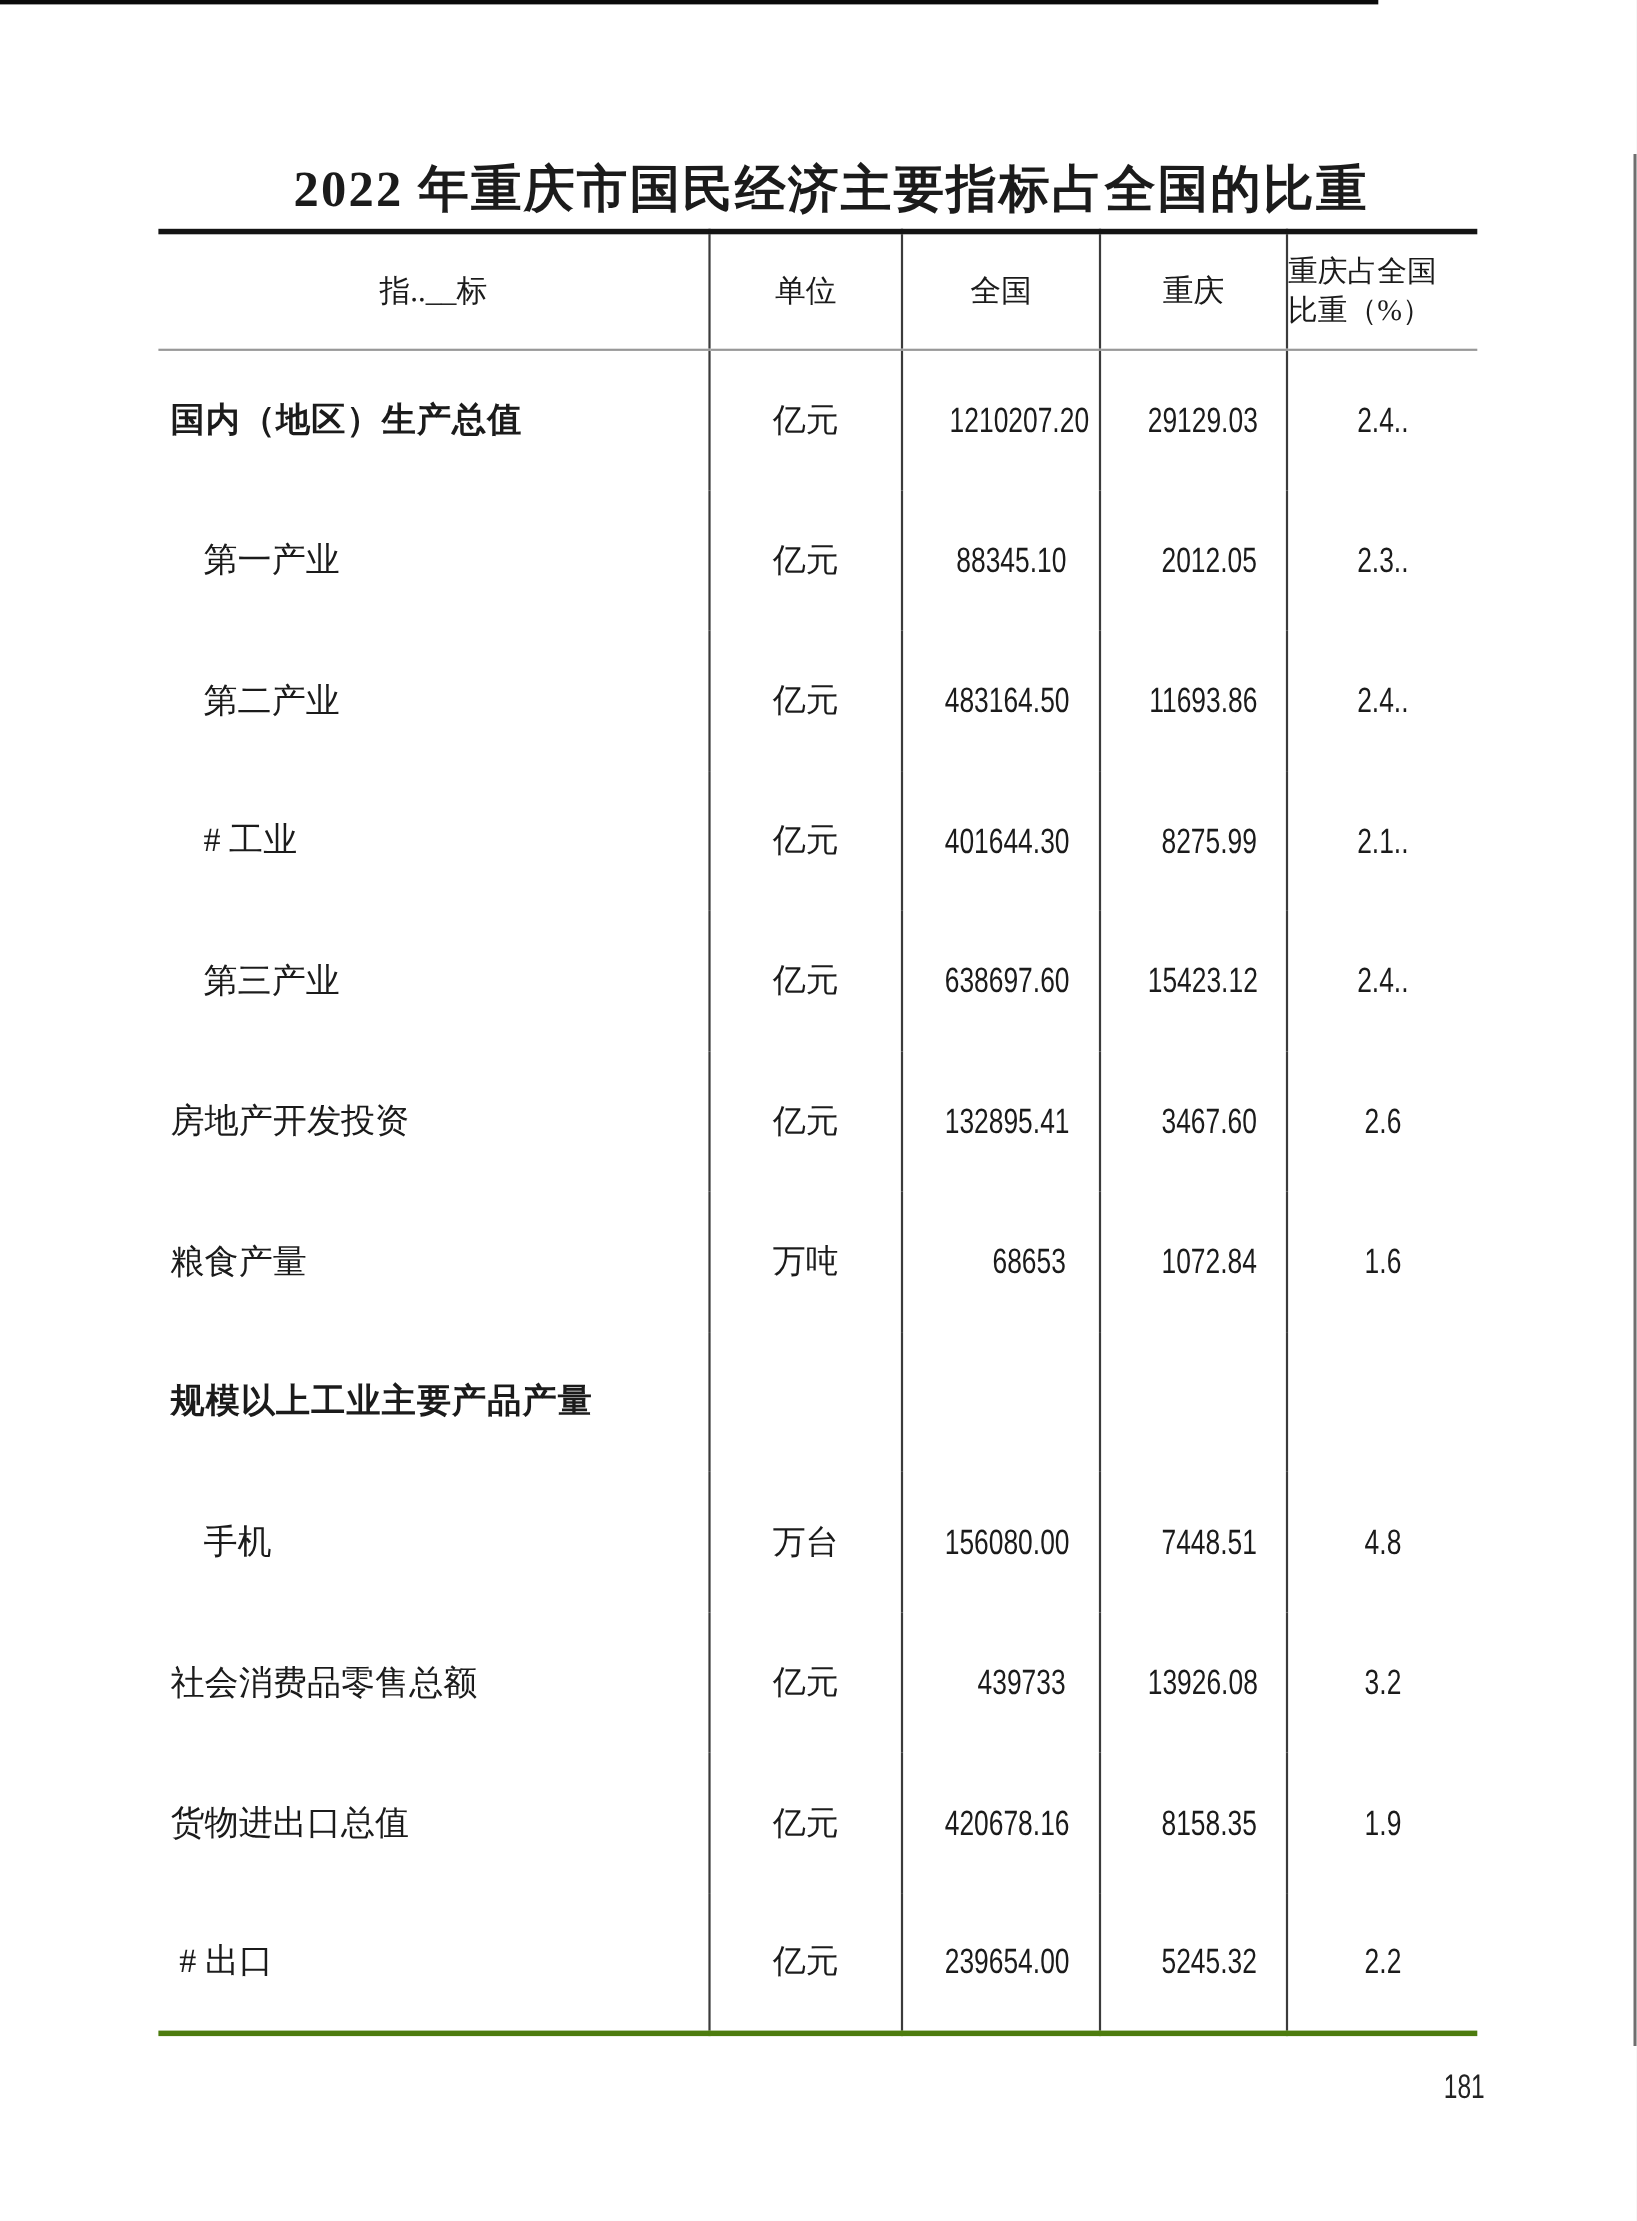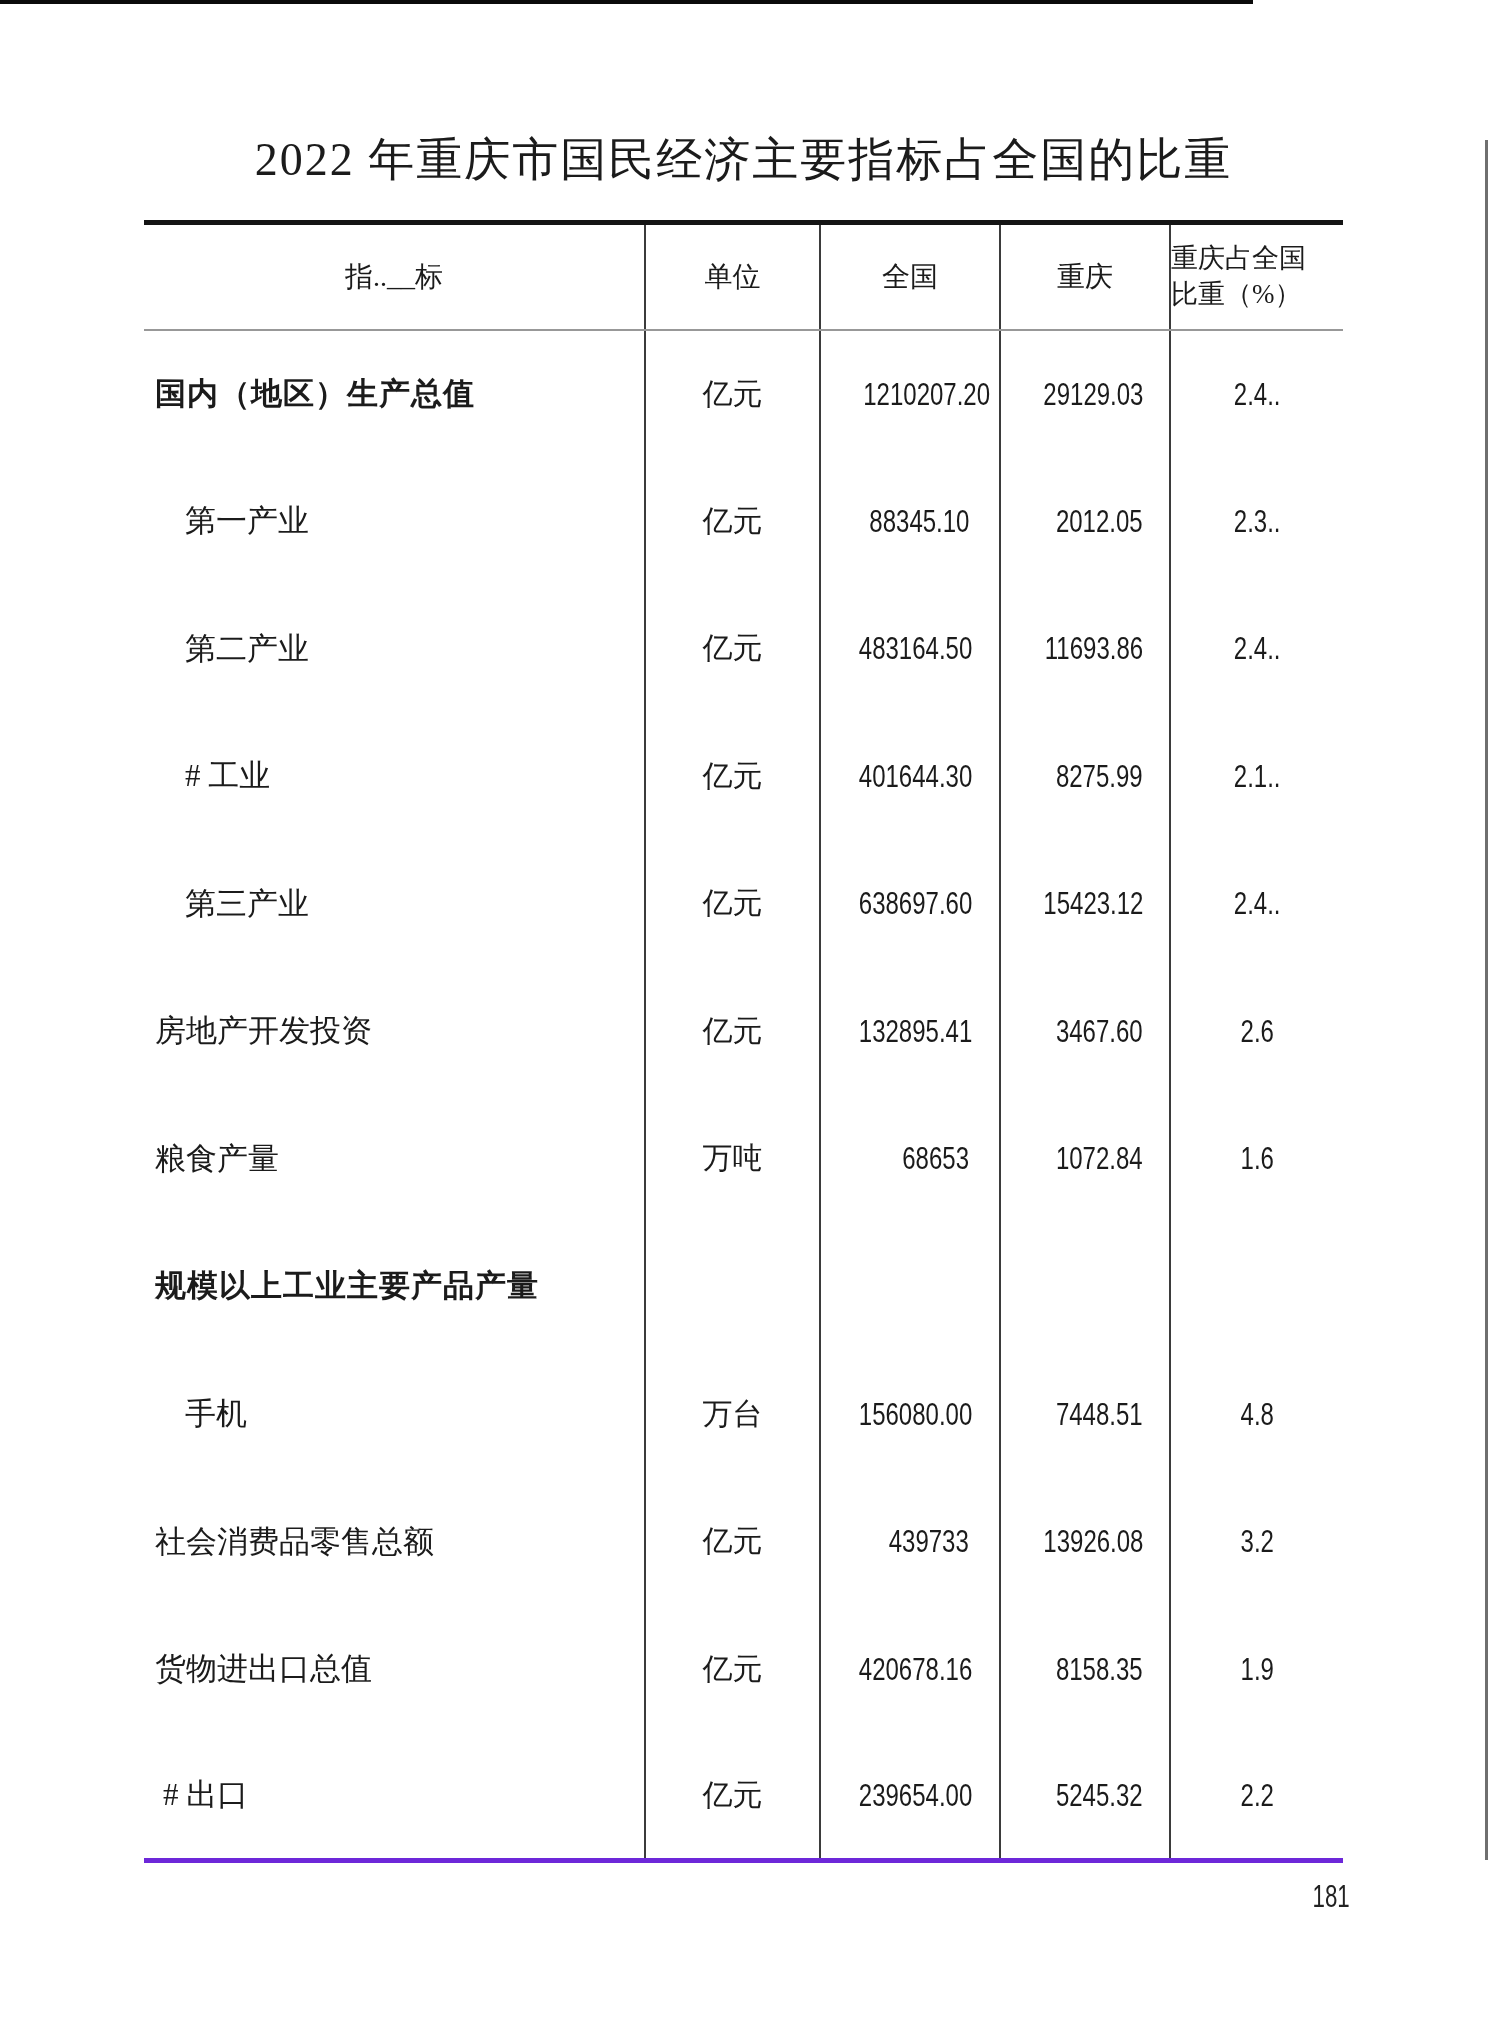--- a/index.html
+++ b/index.html
@@ -7,28 +7,28 @@
     position:relative;
     width:1488px;height:2019px;
     background:#ffffff;
     overflow:hidden;
     font-family:"Liberation Serif","DejaVu Serif",serif;
     color:#1b1b1b;
   }
   .edge-top{position:absolute;left:0;top:0;width:1253px;height:4px;background:#0a0a0a;}
   .edge-right{position:absolute;right:0;top:140px;width:3px;height:1720px;background:#6f6f6f;}
   .title{
-    position:absolute;left:144px;top:129px;width:1199px;margin:0;
-    text-align:center;font-size:46px;font-weight:normal;letter-spacing:2px;
+    position:absolute;left:144px;top:129px;width:1199px;margin:12px;
+    text-align:center;font-size:46px;font-weight:bold;letter-spacing:2px;
     white-space:nowrap;
   }
   table.main{
-    position:absolute;left:144px;top:220px;width:1199px;height:1643px;
+    position:absolute;left:144px;top:208px;width:1199px;height:1643px;
     border-collapse:collapse;table-layout:fixed;
-    border-top:5px solid #141414;border-bottom:5px solid #6d28d9;
+    border-top:5px solid #141414;border-bottom:5px solid #4d7c0f;
   }
   col.c1{width:501px}col.c2{width:175px}col.c3{width:180px}col.c4{width:170px}col.c5{width:173px}
   th,td{padding:0;vertical-align:middle;overflow:hidden;white-space:nowrap;}
   .vline{border-left:2px solid #3b3b3b;}
   thead th{
     height:104px;border-bottom:2px solid #989898;
     font-weight:normal;font-size:28px;text-align:center;
   }
   thead th.ratio-h{
     text-align:left;font-size:27px;line-height:1.32;

